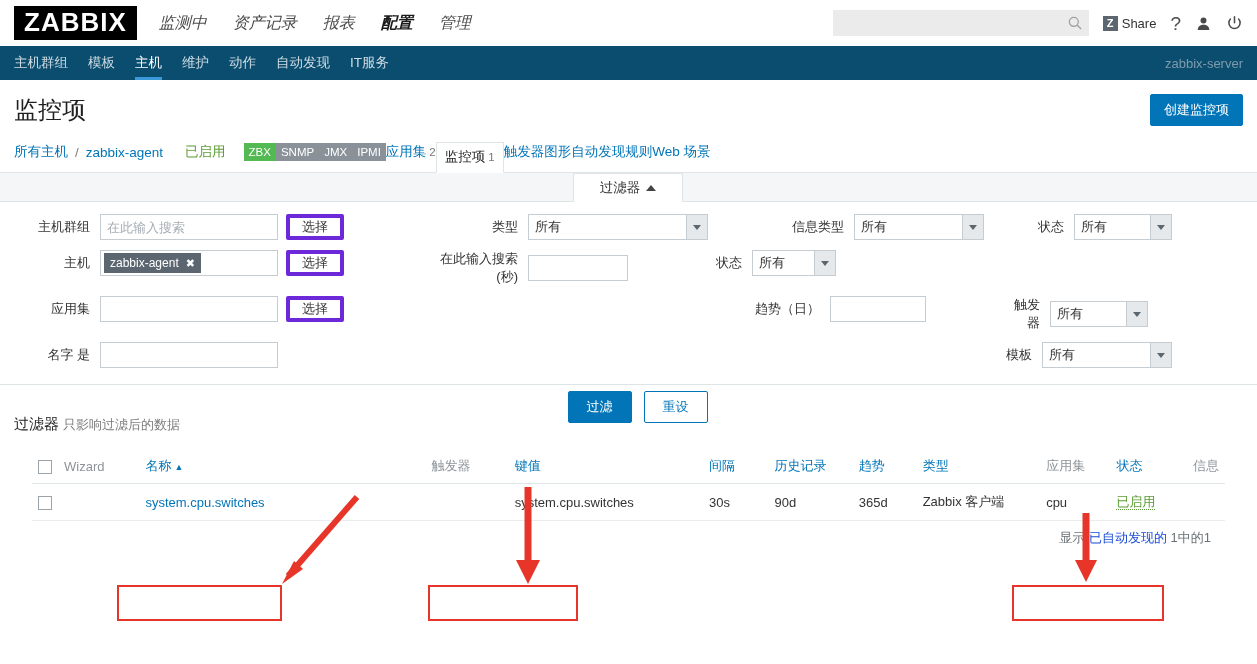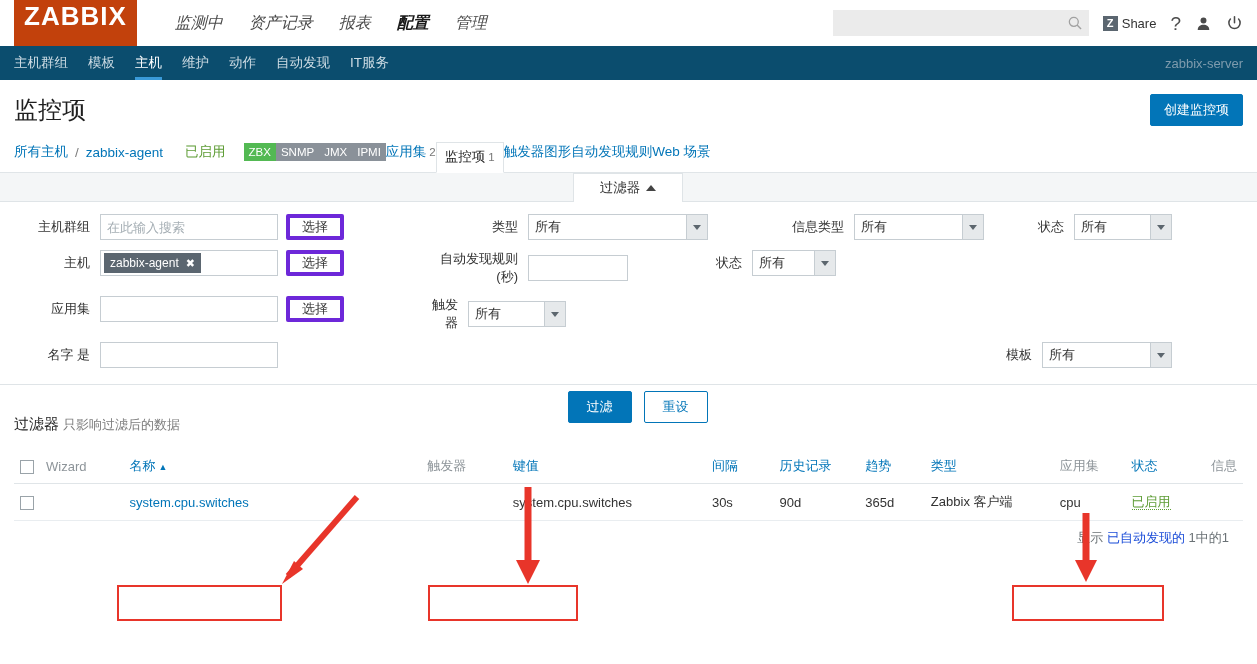--- a/index.html
+++ b/index.html
@@ -13,24 +13,24 @@
     overflow:hidden;
     position:relative;
   }
 
   
   .topbar{
     height:46px; background:#fff; display:flex; align-items:center;
     padding:0 14px; position:relative;
   }
   .logo{
-    background:#c2410c; color:#fff; font-weight:bold; font-size:26px;
-    letter-spacing:1px; padding:3px 10px 17px; line-height:1;
+    background:#000000; color:#fff; font-weight:bold; font-size:26px;
+    letter-spacing:1px; padding:3px 10px 5px; line-height:1;
     font-family:"Liberation Sans","DejaVu Sans",sans-serif;
-    margin-right:36px;
+    margin-right:20px;
   }
   .topnav{ display:flex; align-items:center; gap:22px; }
   .topnav a{
     color:#4a4a4a; text-decoration:none; font-size:16px; padding:4px 2px;
     position:relative;
     font-style:italic;
   }
   .topnav a.active{ color:#1a1a1a; font-weight:bold; }
   .topnav a.active:after{
     content:""; position:absolute; bottom:-15px; left:50%;
@@ -184,21 +184,21 @@
   .btn-white{
     background:#fff; border:1px solid #0275b8; color:#0275b8;
     font-size:13px; padding:6px 18px; cursor:pointer; border-radius:2px;
     font-family:inherit;
   }
   .filtnote{ position:absolute; left:14px; top:30px; font-size:14px; }
   .filtnote b{ color:#1f1f1f; font-weight:normal; font-size:15px; }
   .filtnote span{ color:#7d7d7d; font-size:13px; }
 
   
-  .tablewrap{ background:#fff; padding:0 14px; }
+  .tablewrap{ background:#fff; padding:0 32px; }
   table{ width:100%; border-collapse:collapse; }
   thead th{
     font-size:13px; color:#0275b8; font-weight:normal; text-align:left;
     padding:8px 6px; border-bottom:1px solid #e0e5e8; white-space:nowrap;
   }
   thead th.plain{ color:#8d9499; }
   tbody td{
     font-size:13px; color:#333; padding:9px 6px;
     border-bottom:1px solid #e9edf0;
   }
@@ -348,39 +348,43 @@
       <label class="flabel" style="width:86px">主机</label>
       <div class="multibox">
         <span class="chip">
           <span>zabbix-agent</span>
           <span class="x">✖</span>
         </span>
       </div>
       <button class="btn-sel">选择</button>
     </div>
     <div class="fcol" style="margin-left:78px">
-      <label class="flabel" style="width:106px">自动发现规则(秒)</label>
+      <label class="flabel" style="width:106px">在此输入搜索(秒)</label>
       <input class="txt" style="width: 100px;">
     </div>
     <div class="fcol" style="margin-left:78px">
       <label class="flabel" style="width:46px">状态</label>
       <div class="sel" style="width:84px">
         <span>所有</span>
         <span class="arrow">
             <span class="chev"></span>
           </span>
       </div>
     </div>
   </div>
 
   <div class="frow">
     <div class="fcol">
       <label class="flabel" style="width:86px">应用集</label>
       <input class="txt" style="width: 178px;">
       <button class="btn-sel">选择</button>
+    </div>
+    <div class="fcol" style="margin-left:390px">
+      <label class="flabel" style="width:96px">趋势（日）</label>
+      <input class="txt" style="width: 96px;">
     </div>
     <div class="fcol" style="margin-left:78px">
       <label class="flabel" style="width:46px">触发器</label>
       <div class="sel" style="width:98px">
         <span>所有</span>
         <span class="arrow">
             <span class="chev"></span>
           </span>
       </div>
     </div>

